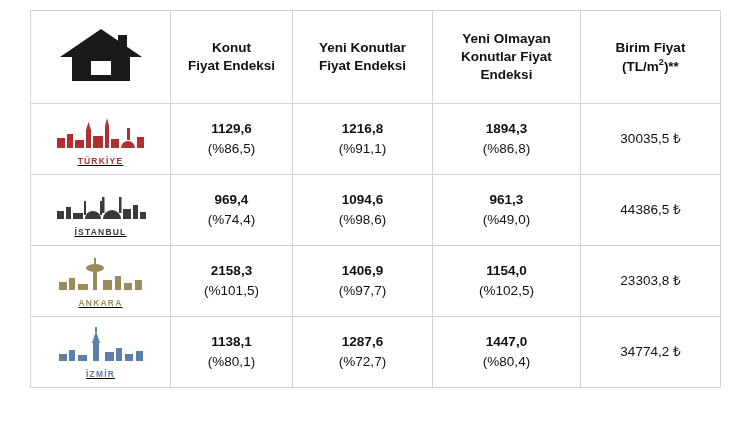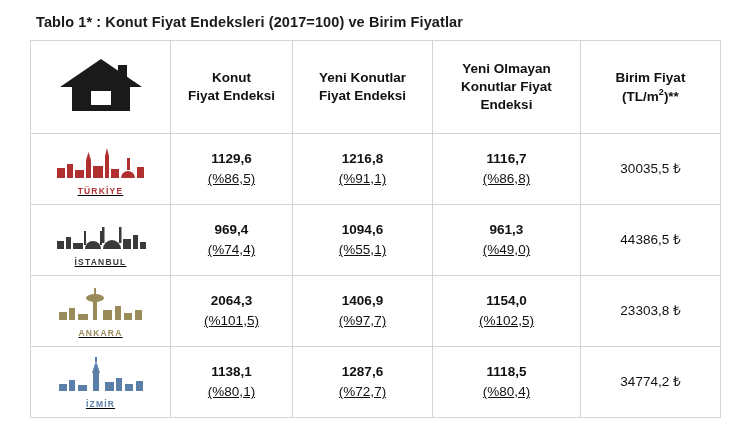--- a/index.html
+++ b/index.html
@@ -59,21 +59,21 @@
   }
   .sup { font-size: 9px; vertical-align: super; }
 
   tbody tr { height: 71px; }
   tbody td.val {
     font-size: 13.5px;
     color: #111111;
     line-height: 1.45;
   }
   tbody td.val .v1 { display: block; font-weight: bold; }
-  tbody td.val .v2 { display: block; text-decoration: underline; }
+  tbody td.val .v2 { display: block; }
 
   td.logo {
     padding: 4px 0 2px 0;
   }
   .logo-wrap {
     display: flex;
     flex-direction: column;
     align-items: center;
     justify-content: center;
     text-decoration: underline;
@@ -95,21 +95,20 @@
     left: 0; right: 0; bottom: 0;
     height: 14px;
     background: #ffffff;
   }
 </style>
 </head>
 <body>
 
 <div class="page">
 
-  <div class="title">Tablo 1* : Konut Fiyat Endeksleri (2017=100) ve Birim Fiyatlar</div>
 
   <table class="idx">
     <colgroup>
       <col class="c0">
         <col class="c1">
         <col class="c2">
         <col class="c3">
         <col class="c4">
     </colgroup>
     <thead>
@@ -170,21 +169,21 @@
         </td>
         <td class="val">
           <span class="v1">1129,6</span>
           <span class="v2">(%86,5)</span>
         </td>
         <td class="val">
           <span class="v1">1216,8</span>
           <span class="v2">(%91,1)</span>
         </td>
         <td class="val">
-          <span class="v1">1116,7</span>
+          <span class="v1">1894,3</span>
           <span class="v2">(%86,8)</span>
         </td>
         <td class="val">30035,5 ₺</td>
       </tr>
 
       <tr>
         <td class="logo">
           <div class="logo-wrap">
             <span>
               <svg width="96" height="38" viewBox="0 0 96 38" aria-hidden="true">
@@ -206,21 +205,21 @@
             </span>
             <span class="logo-label lbl-ist">İSTANBUL</span>
           </div>
         </td>
         <td class="val">
           <span class="v1">969,4</span>
           <span class="v2">(%74,4)</span>
         </td>
         <td class="val">
           <span class="v1">1094,6</span>
-          <span class="v2">(%55,1)</span>
+          <span class="v2">(%98,6)</span>
         </td>
         <td class="val">
           <span class="v1">961,3</span>
           <span class="v2">(%49,0)</span>
         </td>
         <td class="val">44386,5 ₺</td>
       </tr>
 
       <tr>
         <td class="logo">
@@ -238,21 +237,21 @@
                   <rect x="62" y="22" width="6" height="14"></rect>
                   <rect x="71" y="29" width="8" height="7"></rect>
                   <rect x="82" y="26" width="7" height="10"></rect>
                 </g>
               </svg>
             </span>
             <span class="logo-label lbl-ank">ANKARA</span>
           </div>
         </td>
         <td class="val">
-          <span class="v1">2064,3</span>
+          <span class="v1">2158,3</span>
           <span class="v2">(%101,5)</span>
         </td>
         <td class="val">
           <span class="v1">1406,9</span>
           <span class="v2">(%97,7)</span>
         </td>
         <td class="val">
           <span class="v1">1154,0</span>
           <span class="v2">(%102,5)</span>
         </td>
@@ -283,21 +282,21 @@
         </td>
         <td class="val">
           <span class="v1">1138,1</span>
           <span class="v2">(%80,1)</span>
         </td>
         <td class="val">
           <span class="v1">1287,6</span>
           <span class="v2">(%72,7)</span>
         </td>
         <td class="val">
-          <span class="v1">1118,5</span>
+          <span class="v1">1447,0</span>
           <span class="v2">(%80,4)</span>
         </td>
         <td class="val">34774,2 ₺</td>
       </tr>
 
     </tbody>
   </table>
 
   <div class="bottom-band"></div>
 </div>

